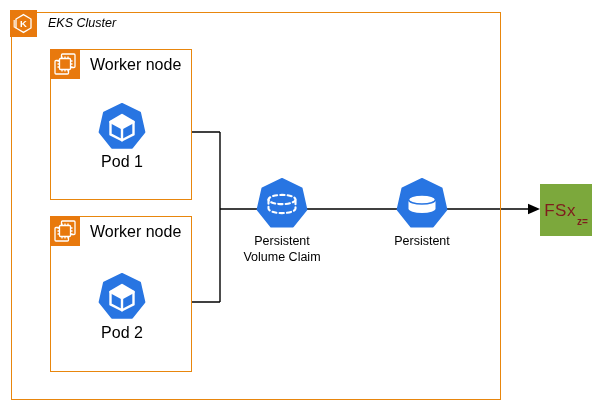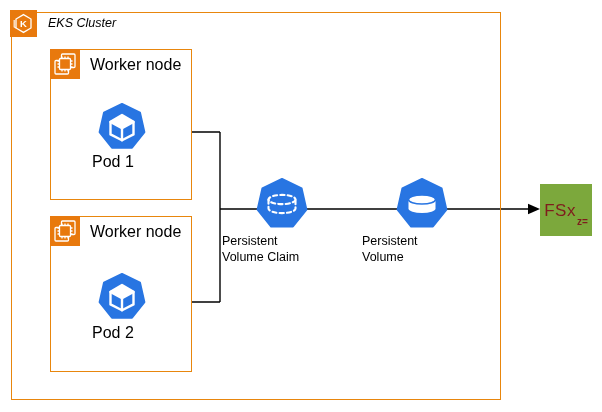--- a/index.html
+++ b/index.html
@@ -22,21 +22,21 @@
   
   .corner-icon{width:30px;height:30px;display:block;}
   #eks-icon{left:10px;top:10px;width:27px;height:27px;}
   #worker1-icon{left:50px;top:49px;}
   #worker2-icon{left:50px;top:216px;}
   
   .lbl{font-size:16px;line-height:15px;white-space:nowrap;}
   #eks-label{left:48px;top:16px;font-size:12.5px;font-style:italic;}
   #worker1-label{left:90px;top:57px;}
   #worker2-label{left:90px;top:224px;}
-  .center-lbl{text-align:left;white-space:normal;}
+  .center-lbl{text-align:center;white-space:normal;}
   #pod1-label{left:92px;top:154px;width:60px;}
   #pod2-label{left:92px;top:325px;width:60px;}
   #pvc-label{left:222px;top:234px;width:120px;line-height:15.5px;font-size:12.5px;}
   #pv-label{left:362px;top:234px;width:120px;line-height:15.5px;font-size:12.5px;}
   
   #pod1{left:98px;top:103px;}
   #pod2{left:98px;top:273px;}
   #pvc{left:256px;top:178px;}
   #pv{left:396px;top:178px;}
   
@@ -133,19 +133,18 @@
   <div>Volume Claim</div>
 </div>
 
 <svg id="pv" class="abs" width="52" height="52" viewBox="0 0 52 52">
   <polygon points="26,1 45.6,10.4 50.4,31.6 36.9,48.5 15.2,48.5 1.6,31.6 6.4,10.4" fill="#2875E2" stroke="#2875E2" stroke-width="2" stroke-linejoin="round"></polygon>
   <path d="M12.5,21.5 V30.5 A13.5,4.6 0 0 0 39.5,30.5 V21.5 Z" fill="#ffffff"></path>
   <ellipse cx="26" cy="21.5" rx="13.5" ry="4.6" fill="#ffffff" stroke="#2875E2" stroke-width="1.5"></ellipse>
 </svg>
 <div id="pv-label" class="abs lbl center-lbl">
   <div>Persistent</div>
-  <div>Volume</div>
 </div>
 
 <div id="fsx" class="abs">
   <span class="fsx-main">FSx</span>
   <span class="fsx-sub">z=</span>
 </div>
 
 </body></html>

